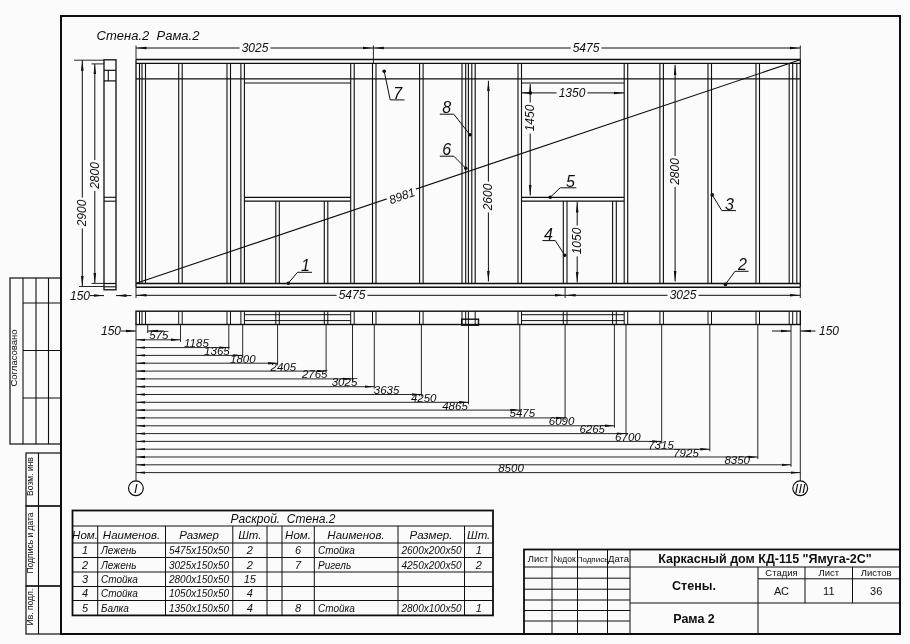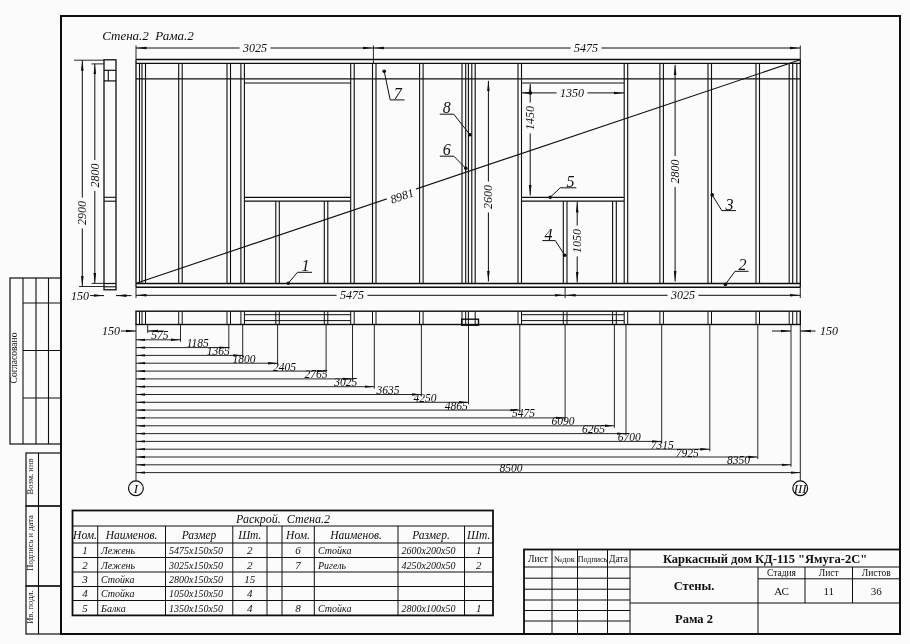--- a/index.html
+++ b/index.html
@@ -1,14 +1,14 @@
 <!DOCTYPE html>
 <html><head><meta charset="utf-8"><style>
 html,body{margin:0;padding:0;}
-#page{width:910px;height:644px;background:#fbfbfb;position:relative;font-family:Liberation Serif, serif;}
+#page{width:910px;height:644px;background:#fbfbfb;position:relative;font-family:Liberation Sans, sans-serif;}
 text{fill:#0e0e0e;}
 line,path,rect,circle,polyline{stroke:#0e0e0e;fill:none;}
 .sld{fill:#0e0e0e !important;stroke:none !important;}
 .bgr{fill:#fbfbfb !important;stroke:none !important;}
 </style></head><body>
 <div id="page">
 <svg width="910" height="644" viewBox="0 0 910 644">
 <defs>
         <marker id="ar" viewBox="0 0 12 4" refX="12" refY="2" markerWidth="10.5" markerHeight="3.6" orient="auto-start-reverse">
           <path class="sld" d="M0 0.5 L12 2 L0 3.5 z"></path>

